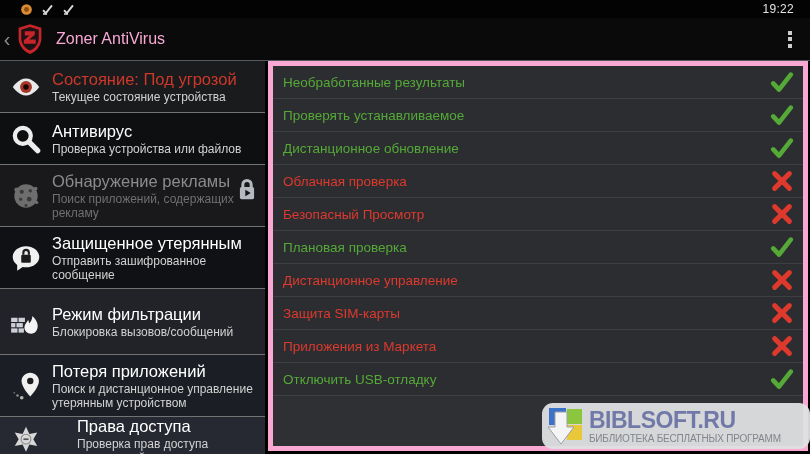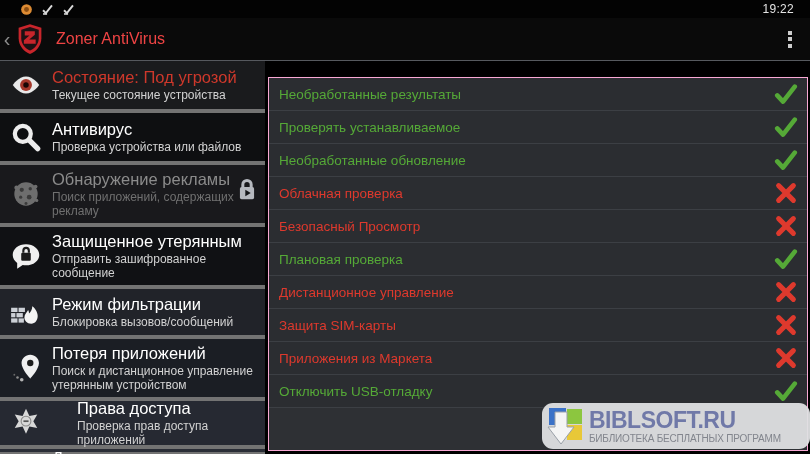--- a/index.html
+++ b/index.html
@@ -10,49 +10,49 @@
   .sb-icons{display:flex;align-items:center;gap:8px;}
   .sb-icon{width:13px;height:13px;display:inline-flex;}
   .sb-icon svg{width:100%;height:100%;}
   .sb-spacer{flex:1;}
   .sb-time{color:#e3e3e3;font-size:12px;letter-spacing:.3px;}
   
   .actionbar{height:42px;display:flex;align-items:center;background:#0a0a0a;}
   .ab-back{color:#8f8f8f;font-size:20px;width:14px;text-align:center;line-height:42px;}
   .ab-logo{width:28px;height:32px;margin-left:2px;}
   .ab-logo svg{width:100%;height:100%;}
-  .ab-title{color:#ef4444;font-size:16px;margin-left:12px;}
+  .ab-title{color:#f9a8d4;font-size:16px;margin-left:12px;}
   .ab-spacer{flex:1;}
   .ab-overflow{width:24px;height:42px;display:flex;flex-direction:column;justify-content:center;align-items:center;gap:2.5px;margin-right:8px;}
   .ab-overflow i{width:4px;height:4px;background:#cdcdcd;display:block;}
   
   .content{height:394px;display:flex;position:relative;border-top:1px solid #56595e;box-sizing:border-box;background:#000;}
   
   .sidebar{width:265px;flex:none;overflow:hidden;display:flex;flex-direction:column;}
-  .s-item{display:flex;align-items:center;padding-left:7px;position:relative;box-sizing:border-box;border-bottom:4px solid #737373;flex:none;}
+  .s-item{display:flex;align-items:center;padding-left:7px;position:relative;box-sizing:border-box;border-bottom:1px solid #737373;flex:none;}
   .s-item:nth-child(1){height:52px;background:#1a1b1d;}
   .s-item:nth-child(2){height:52px;background:#0e0f11;}
   .s-item:nth-child(3){height:62px;background:#19191c;}
   .s-item:nth-child(4){height:62px;background:#101114;}
-  .s-item:nth-child(5){height:50px;background:#212329;}
+  .s-item:nth-child(5){height:66px;background:#212329;}
   .s-item:nth-child(6){height:62px;background:#1b1e24;}
   .s-item:nth-child(7){height:48px;background:#262932;gap:25px;}
   .s-item:nth-child(8){height:7px;background:#2a2d36;align-items:flex-start;}
   .s-icon{width:38px;height:38px;flex:none;display:flex;align-items:center;justify-content:center;}
   .s-icon svg{width:34px;height:34px;}
   .s-text{margin-left:7px;min-width:0;}
   .s-title{color:#ffffff;font-size:16.5px;line-height:19px;}
   .s-sub{color:#d2d2d2;font-size:12px;line-height:14px;margin-top:1px;}
   .s-item.alert .s-title{color:#ce382b;}
   .s-item.locked .s-title{color:#8b8b8b;}
   .s-item.locked .s-sub{color:#707070;}
   .s-badge{position:absolute;right:8px;top:12px;width:20px;height:26px;}
   .s-badge svg{width:100%;height:100%;}
   
-  .panel{flex:1;margin:16px 2px 3px 3px;border:1px solid #f9a8d4;background:#2e3034;overflow:hidden;display:flex;flex-direction:column;}
+  .panel{flex:1;margin:0 2px 3px 3px;border:5px solid #f9a8d4;background:#2e3034;overflow:hidden;display:flex;flex-direction:column;}
   .p-row{height:33px;flex:none;display:flex;align-items:center;padding:0 9px 0 10px;background:#2b2d31;border-bottom:1px solid #3c3f44;box-sizing:border-box;}
   .p-label{font-size:13.5px;flex:1;}
   .p-row.ok .p-label{color:var(--ok,#55a937);}
   .p-row.fail .p-label{color:var(--fail,#de392d);}
   .p-status{width:24px;height:24px;display:flex;}
   .p-status svg{width:100%;height:100%;}
   .p-row.ok .p-status{color:var(--ok,#55a937);}
   .p-row.fail .p-status{color:var(--fail,#de392d);}
   
   .watermark{position:absolute;right:0;bottom:5px;width:268px;height:46px;background:rgba(223,224,227,.95);
@@ -255,21 +255,21 @@
   <div class="p-row ok">
     <span class="p-label">Проверять устанавливаемое</span>
     <span class="p-status">
               <svg viewBox="0 0 26 26">
                 <path d="M3.5 14.5l6.3 6.8L22.5 5" fill="none" stroke="currentColor" stroke-width="5" stroke-linecap="round" stroke-linejoin="round"></path>
               </svg>
             </span>
   </div>
 
   <div class="p-row ok">
-    <span class="p-label">Необработанные обновление</span>
+    <span class="p-label">Дистанционное обновление</span>
     <span class="p-status">
               <svg viewBox="0 0 26 26">
                 <path d="M3.5 14.5l6.3 6.8L22.5 5" fill="none" stroke="currentColor" stroke-width="5" stroke-linecap="round" stroke-linejoin="round"></path>
               </svg>
             </span>
   </div>
 
   <div class="p-row fail">
     <span class="p-label">Облачная проверка</span>
     <span class="p-status">

